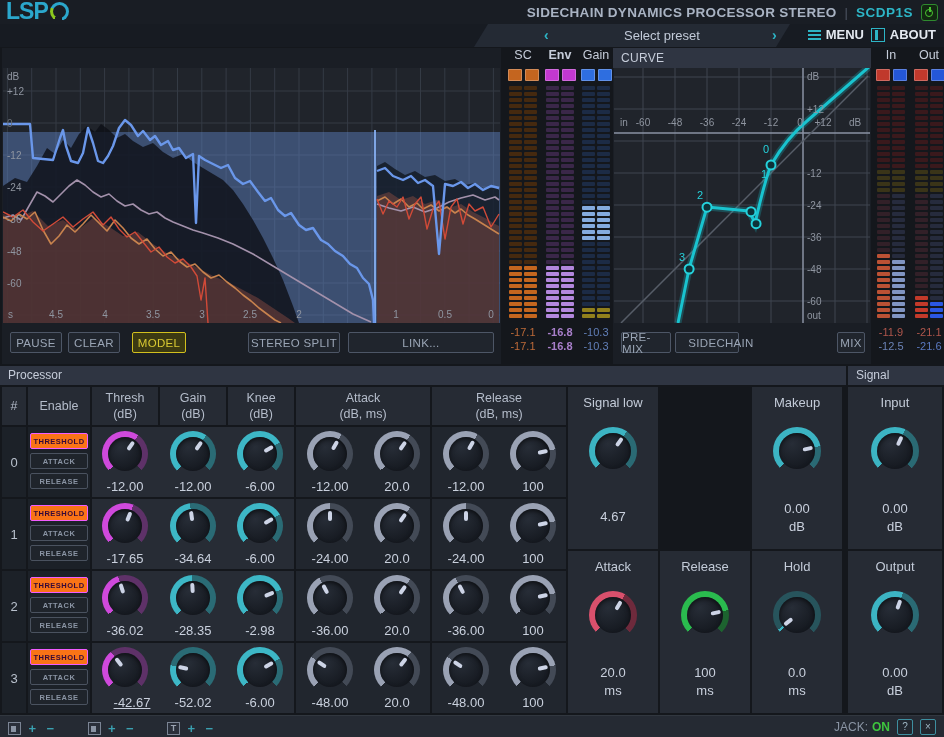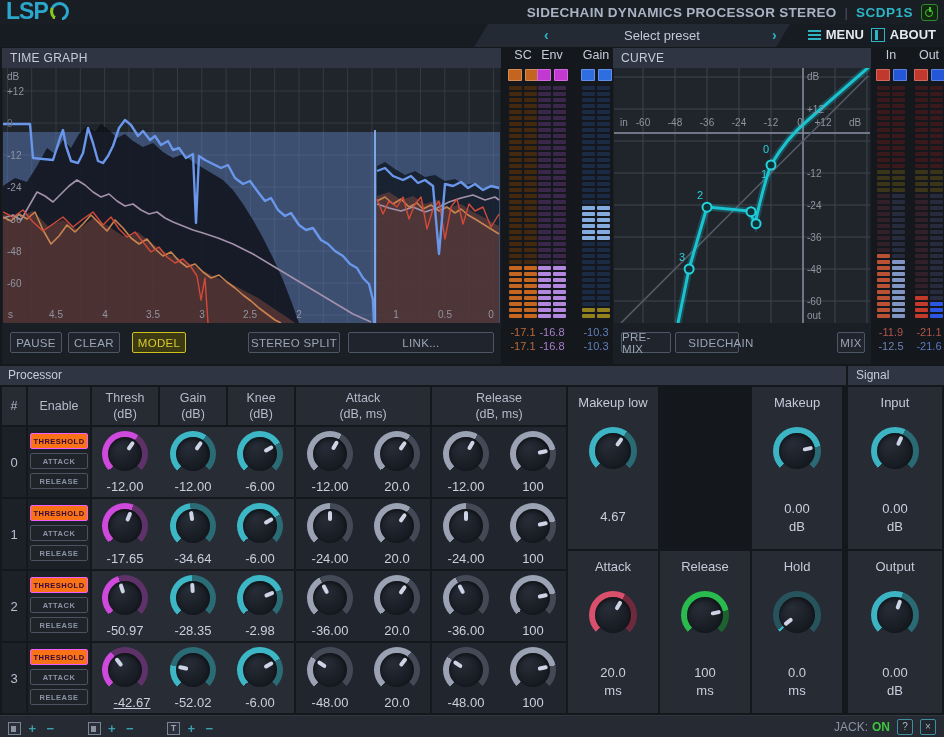--- a/index.html
+++ b/index.html
@@ -104,21 +104,20 @@
         </span>
       <span>MENU</span>
     </div>
     <div class="menuitem" style="right:8px;">
       <span class="abouticon"></span>
       <span>ABOUT</span>
     </div>
   </div>
 
   <div class="abs" style="left:2px;top:48px;width:499px;height:316px;background:#1a1e25;">
-    <div class="panel-head">TIME GRAPH</div>
     <svg id="tg" width="497" height="255" style="position:absolute;left:1px;top:20px;background:#20242b;">
         <line x1="4.4" y1="0" x2="4.4" y2="255" stroke="#343b45" stroke-width="1"></line>
         <line x1="28.700000000000003" y1="0" x2="28.700000000000003" y2="255" stroke="#343b45" stroke-width="1"></line>
         <line x1="53" y1="0" x2="53" y2="255" stroke="#343b45" stroke-width="1"></line>
         <line x1="77.3" y1="0" x2="77.3" y2="255" stroke="#343b45" stroke-width="1"></line>
         <line x1="101.6" y1="0" x2="101.6" y2="255" stroke="#343b45" stroke-width="1"></line>
         <line x1="125.89999999999999" y1="0" x2="125.89999999999999" y2="255" stroke="#343b45" stroke-width="1"></line>
         <line x1="150.2" y1="0" x2="150.2" y2="255" stroke="#343b45" stroke-width="1"></line>
         <line x1="174.5" y1="0" x2="174.5" y2="255" stroke="#343b45" stroke-width="1"></line>
         <line x1="198.8" y1="0" x2="198.8" y2="255" stroke="#343b45" stroke-width="1"></line>
@@ -271,21 +270,21 @@
             <div class="seg" style="background: rgb(196, 102, 31);"></div>
             <div class="seg" style="background: rgb(196, 102, 31);"></div>
             <div class="seg" style="background: rgb(196, 102, 31);"></div>
           </div>
         </div>
         <div class="mreads">
           <div style="color: rgb(189, 106, 56);">-17.1</div>
           <div style="color: rgb(189, 106, 56);">-17.1</div>
         </div>
       </div>
-      <div class="mgroup" style="position: absolute; left: 32px; top: 0px;">
+      <div class="mgroup" style="position: absolute; left: 40px; top: 0px; font-weight: bold;">
         <div class="mlabel">Env</div>
         <div class="mbtns">
           <div class="mbtn" style="background: rgb(194, 56, 208); border: 1px solid rgba(255, 255, 255, 0.25);"></div>
           <div class="mbtn" style="background: rgb(194, 56, 208); border: 1px solid rgba(255, 255, 255, 0.25);"></div>
         </div>
         <div class="mcols">
           <div class="mcol">
             <div class="seg" style="background: rgb(58, 39, 73);"></div>
             <div class="seg" style="background: rgb(58, 39, 73);"></div>
             <div class="seg" style="background: rgb(58, 39, 73);"></div>
@@ -826,21 +825,21 @@
       <div style="position: absolute; left: 2px; top: 205px; width: 24px; height: 70px; background: rgb(28, 33, 40); display: flex; align-items: center; justify-content: center; color: rgb(184, 192, 204); font-size: 13px;">2</div>
       <div style="position: absolute; left: 28px; top: 205px; width: 62px; height: 70px; background: rgb(28, 33, 40);">
         <div class="en-btn on" style="top: 6px;">THRESHOLD</div>
         <div class="en-btn" style="top: 26px;">ATTACK</div>
         <div class="en-btn" style="top: 46px;">RELEASE</div>
       </div>
       <div style="position: absolute; left: 92px; top: 205px; width: 202px; height: 70px; background: rgb(39, 44, 53);">
         <div class="knob" style="width: 46px; height: 46px; background: conic-gradient(from -135deg, rgb(207, 73, 220) 0deg, rgb(207, 73, 220) 117deg, rgb(94, 49, 104) 117deg, rgb(94, 49, 104) 270deg, transparent 270deg, transparent 360deg); position: absolute; left: 10px; top: 4px;">
           <div class="ptr" style="transform: rotate(-18deg);"></div>
         </div>
-        <div class="kval" style="left: 0px; top: 52px; width: 66px;">-50.97</div>
+        <div class="kval" style="left: 0px; top: 52px; width: 66px;">-36.02</div>
         <div class="knob" style="width: 46px; height: 46px; background: conic-gradient(from -135deg, rgb(61, 183, 198) 0deg, rgb(61, 183, 198) 132deg, rgb(42, 107, 117) 132deg, rgb(42, 107, 117) 270deg, transparent 270deg, transparent 360deg); position: absolute; left: 78px; top: 4px;">
           <div class="ptr" style="transform: rotate(-3deg);"></div>
         </div>
         <div class="kval" style="left: 68px; top: 52px; width: 66px;">-28.35</div>
         <div class="knob" style="width: 46px; height: 46px; background: conic-gradient(from -135deg, rgb(61, 183, 198) 0deg, rgb(61, 183, 198) 203deg, rgb(42, 107, 117) 203deg, rgb(42, 107, 117) 270deg, transparent 270deg, transparent 360deg); position: absolute; left: 145px; top: 4px;">
           <div class="ptr" style="transform: rotate(68deg);"></div>
         </div>
         <div class="kval" style="left: 135px; top: 52px; width: 66px;">-2.98</div>
       </div>
       <div style="position: absolute; left: 296px; top: 205px; width: 134px; height: 70px; background: rgb(33, 38, 46);">
@@ -897,21 +896,21 @@
         <div class="knob" style="width: 46px; height: 46px; background: conic-gradient(from -135deg, rgb(154, 162, 180) 0deg, rgb(154, 162, 180) 80deg, rgb(67, 74, 86) 80deg, rgb(67, 74, 86) 270deg, transparent 270deg, transparent 360deg); position: absolute; left: 11px; top: 4px;">
           <div class="ptr" style="transform: rotate(-55deg);"></div>
         </div>
         <div class="kval" style="left: 1px; top: 52px; width: 66px;">-48.00</div>
         <div class="knob" style="width: 46px; height: 46px; background: conic-gradient(from -135deg, rgb(154, 162, 180) 0deg, rgb(154, 162, 180) 213deg, rgb(67, 74, 86) 213deg, rgb(67, 74, 86) 270deg, transparent 270deg, transparent 360deg); position: absolute; left: 78px; top: 4px;">
           <div class="ptr" style="transform: rotate(78deg);"></div>
         </div>
         <div class="kval" style="left: 68px; top: 52px; width: 66px;">100</div>
       </div>
       <div style="position: absolute; left: 568px; top: 21px; width: 90px; height: 162px; background: rgb(38, 43, 52);">
-        <div style="position: absolute; left: 0px; top: 8px; width: 100%; text-align: center; color: rgb(195, 203, 216); font-size: 13px;">Makeup low</div>
+        <div style="position: absolute; left: 0px; top: 8px; width: 100%; text-align: center; color: rgb(195, 203, 216); font-size: 13px;">Signal low</div>
         <div class="knob" style="width: 48px; height: 48px; background: conic-gradient(from -135deg, rgb(60, 180, 195) 0deg, rgb(60, 180, 195) 170deg, rgb(42, 106, 116) 170deg, rgb(42, 106, 116) 270deg, transparent 270deg, transparent 360deg); position: absolute; left: 21px; top: 40px;">
           <div class="ptr" style="transform: rotate(35deg);"></div>
         </div>
         <div class="kval" style="left: 0px; width: 100%; top: 122px;">4.67</div>
       </div>
       <div style="position: absolute; left: 752px; top: 21px; width: 90px; height: 162px; background: rgb(38, 43, 52);">
         <div style="position: absolute; left: 0px; top: 8px; width: 100%; text-align: center; color: rgb(195, 203, 216); font-size: 13px;">Makeup</div>
         <div class="knob" style="width: 48px; height: 48px; background: conic-gradient(from -135deg, rgb(60, 180, 195) 0deg, rgb(60, 180, 195) 213deg, rgb(42, 106, 116) 213deg, rgb(42, 106, 116) 270deg, transparent 270deg, transparent 360deg); position: absolute; left: 21px; top: 40px;">
           <div class="ptr" style="transform: rotate(78deg);"></div>
         </div>

